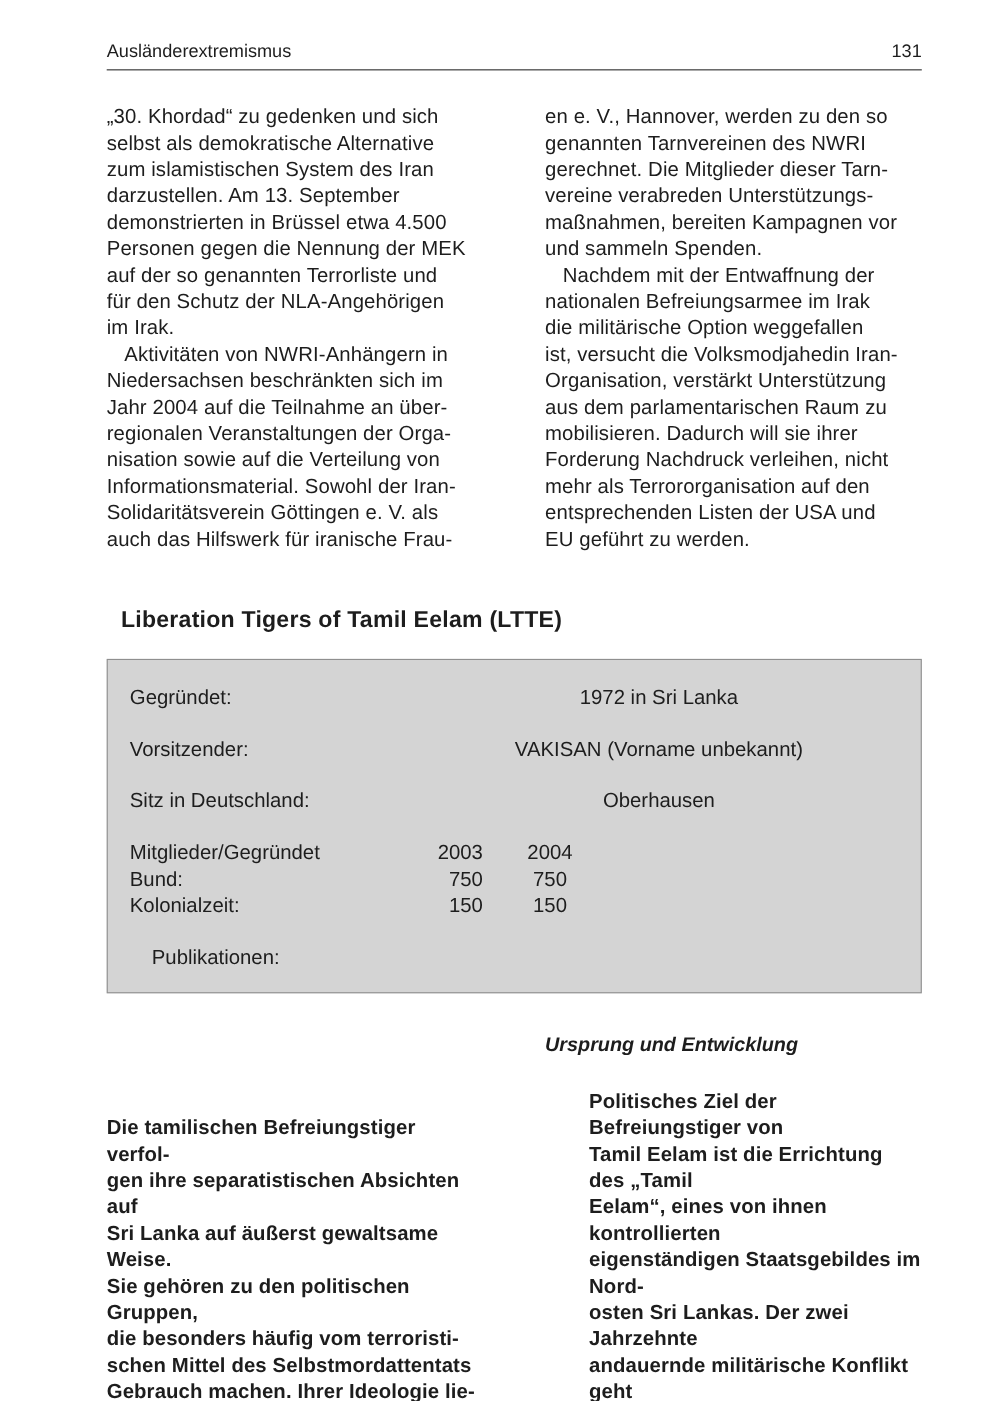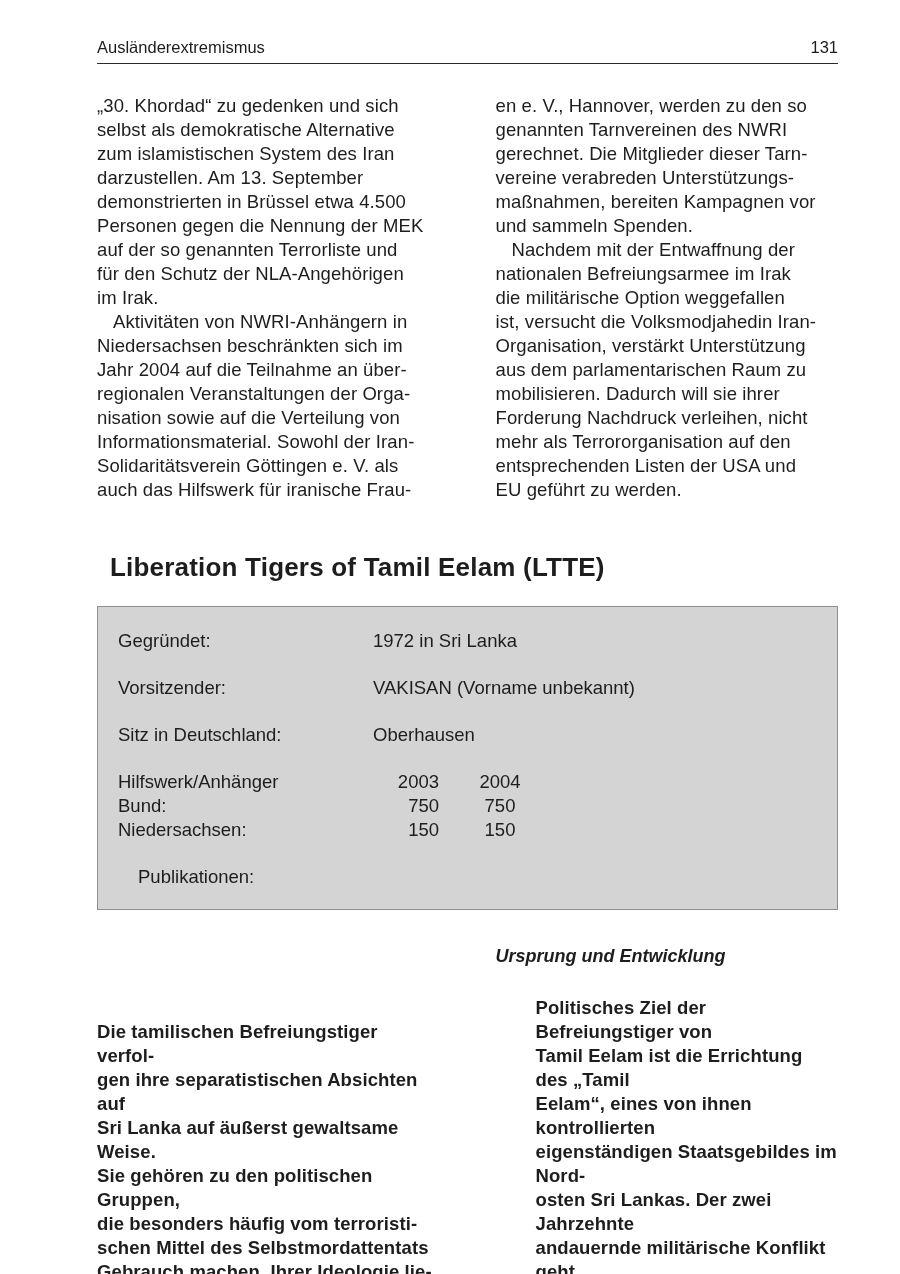--- a/index.html
+++ b/index.html
@@ -37,36 +37,36 @@
     font-size: 18.5px;
     line-height: 24px;
     white-space: pre-line;
     letter-spacing: 0.1px;
   }
   .para.indent { text-indent: 16px; }
   
   .section-heading {
     margin-top: 50px;
     padding-left: 13px;
-    font-size: 26px;
+    font-size: 21px;
     font-weight: bold;
     letter-spacing: 0.2px;
   }
   
   .infobox {
     margin-top: 23px;
     background: #d4d4d4;
     border: 1px solid #8f8f8f;
     padding: 22px 12px 20px 20px;
     font-size: 18.5px;
     line-height: 24px;
   }
   .info-row { display: flex; margin-bottom: 23px; }
   .info-label { width: 255px; flex: 0 0 255px; }
-  .info-value { flex: 1; white-space: pre-line; }
+  .info-value { flex: 1; white-space: pre-line; text-align: center; }
   .members-block { margin-bottom: 23px; }
   .members-row { display: flex; }
   .num-col {
     display: inline-block;
     width: 66px;
     text-align: right;
   }
   .num-col.second { margin-left: 28px; text-align: center; }
   .info-row.last { margin-bottom: 0; margin-left: 20px; }
   .pub-value { flex: 1; white-space: pre-line; }
@@ -144,31 +144,31 @@
       <span class="info-value">VAKISAN (Vorname unbekannt)</span>
     </div>
 
     <div class="info-row">
       <span class="info-label">Sitz in Deutschland:</span>
       <span class="info-value">Oberhausen</span>
     </div>
 
     <div class="members-block">
       <div class="members-row">
-        <span class="info-label">Hilfswerk/Anhänger</span>
+        <span class="info-label">Mitglieder/Gegründet</span>
         <span class="num-col">2003</span>
         <span class="num-col second">2004</span>
       </div>
       <div class="members-row">
         <span class="info-label">Bund:</span>
         <span class="num-col">750</span>
         <span class="num-col second">750</span>
       </div>
       <div class="members-row">
-        <span class="info-label">Niedersachsen:</span>
+        <span class="info-label">Kolonialzeit:</span>
         <span class="num-col">150</span>
         <span class="num-col second">150</span>
       </div>
     </div>
 
     <div class="info-row last">
       <span class="info-label">Publikationen:</span>
     </div>
 
   </div>

